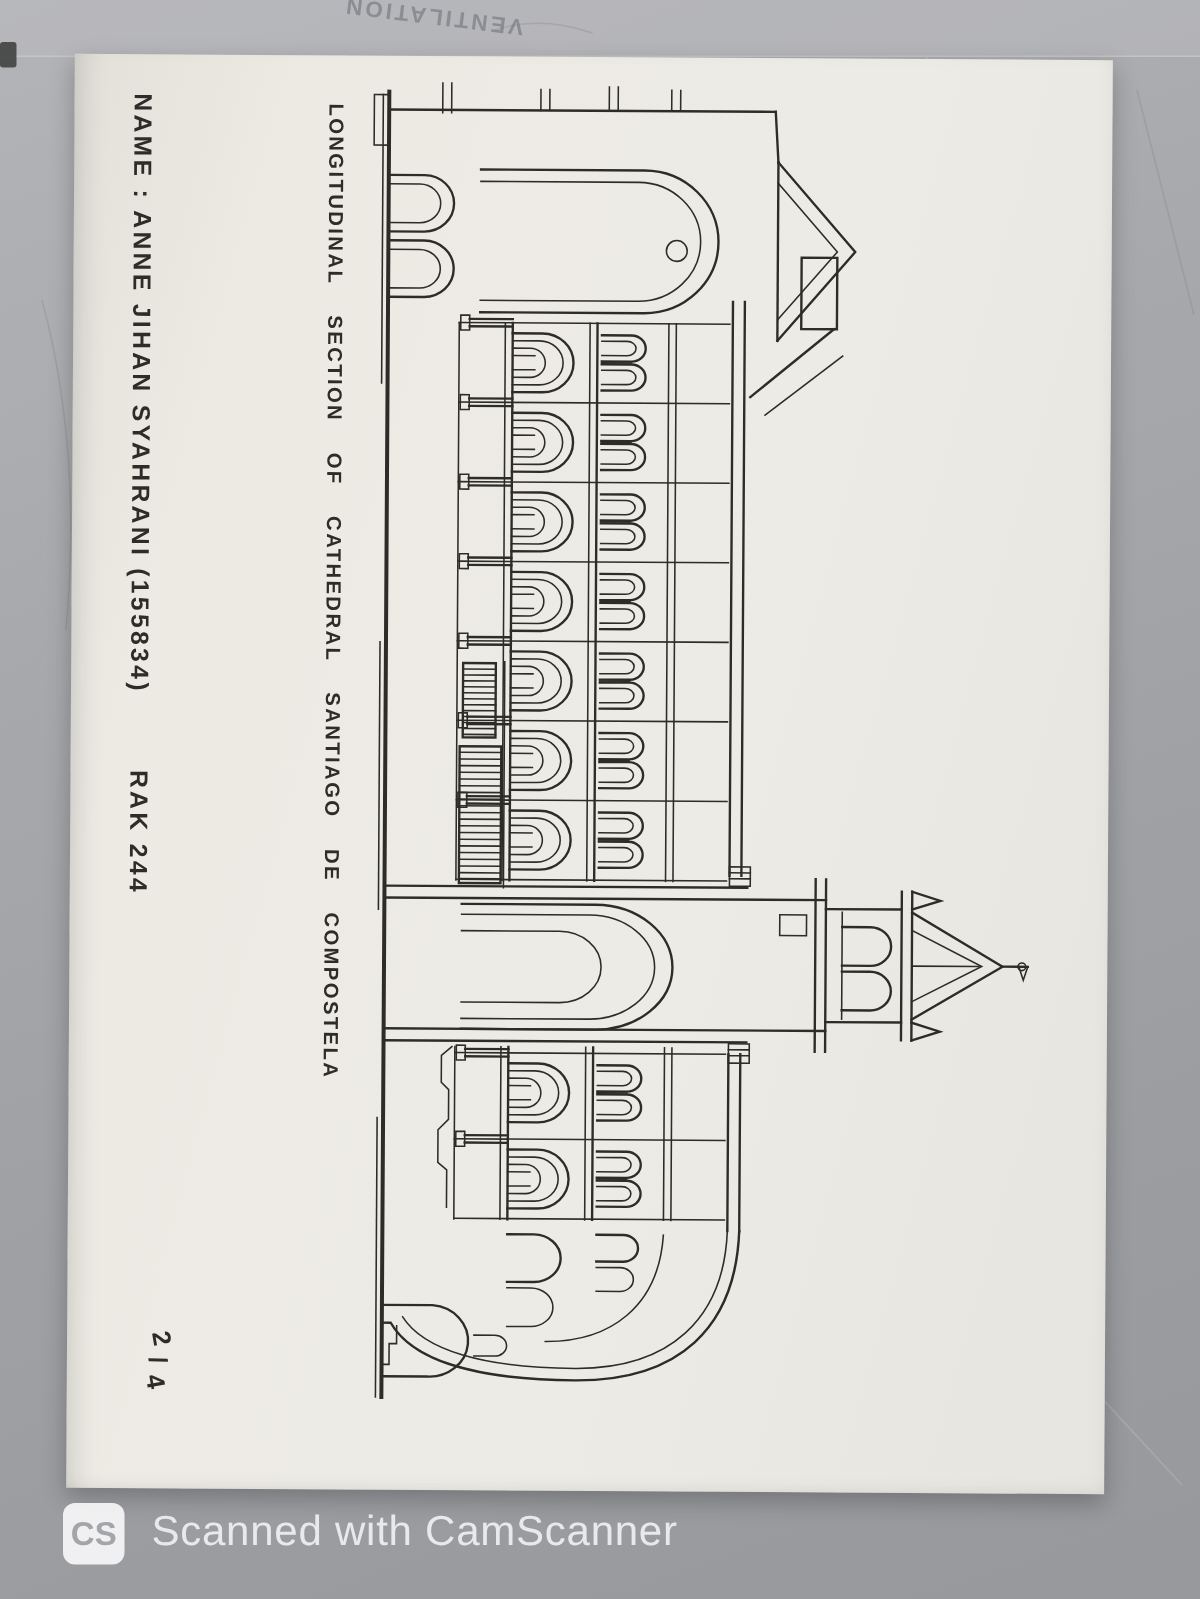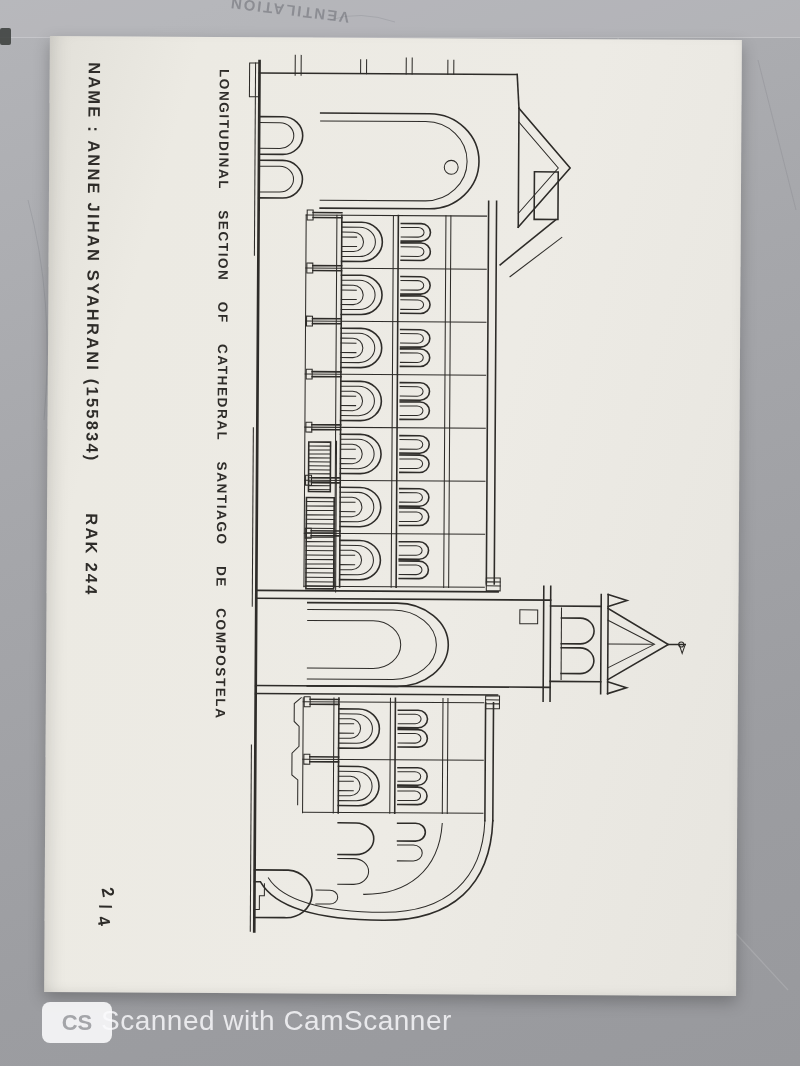--- a/index.html
+++ b/index.html
@@ -48,21 +48,21 @@
   .page-frac .num{position:relative;top:-5px;}
   .page-frac .den{position:relative;top:4px;}
   .drawing{position:absolute;left:14px;top:42px;}
   
   .dr path,.dr line,.dr rect,.dr circle{stroke:#2e2c29;fill:none;stroke-width:1.6;stroke-linecap:square;}
   .dr .th{stroke-width:1.05;}
   .dr .hv{stroke-width:2.7;}
   
   .wm{position:absolute;left:0;top:998px;width:800px;height:68px;}
   .wm-logo{
-    position:absolute;left:42px;top:4px;width:70px;height:41px;border-radius:8px;
+    position:absolute;left:42px;top:4px;width:41px;height:41px;border-radius:8px;
     background:rgba(252,252,253,.88);display:flex;align-items:center;justify-content:center;
     font-weight:bold;font-size:22px;color:#a4a5a9;letter-spacing:0;
   }
   .wm-text{
     position:absolute;left:101px;top:7px;font-size:28px;color:rgba(250,250,252,.82);
     letter-spacing:.5px;font-weight:400;
   }
 </style>
 </head>
 <body>

